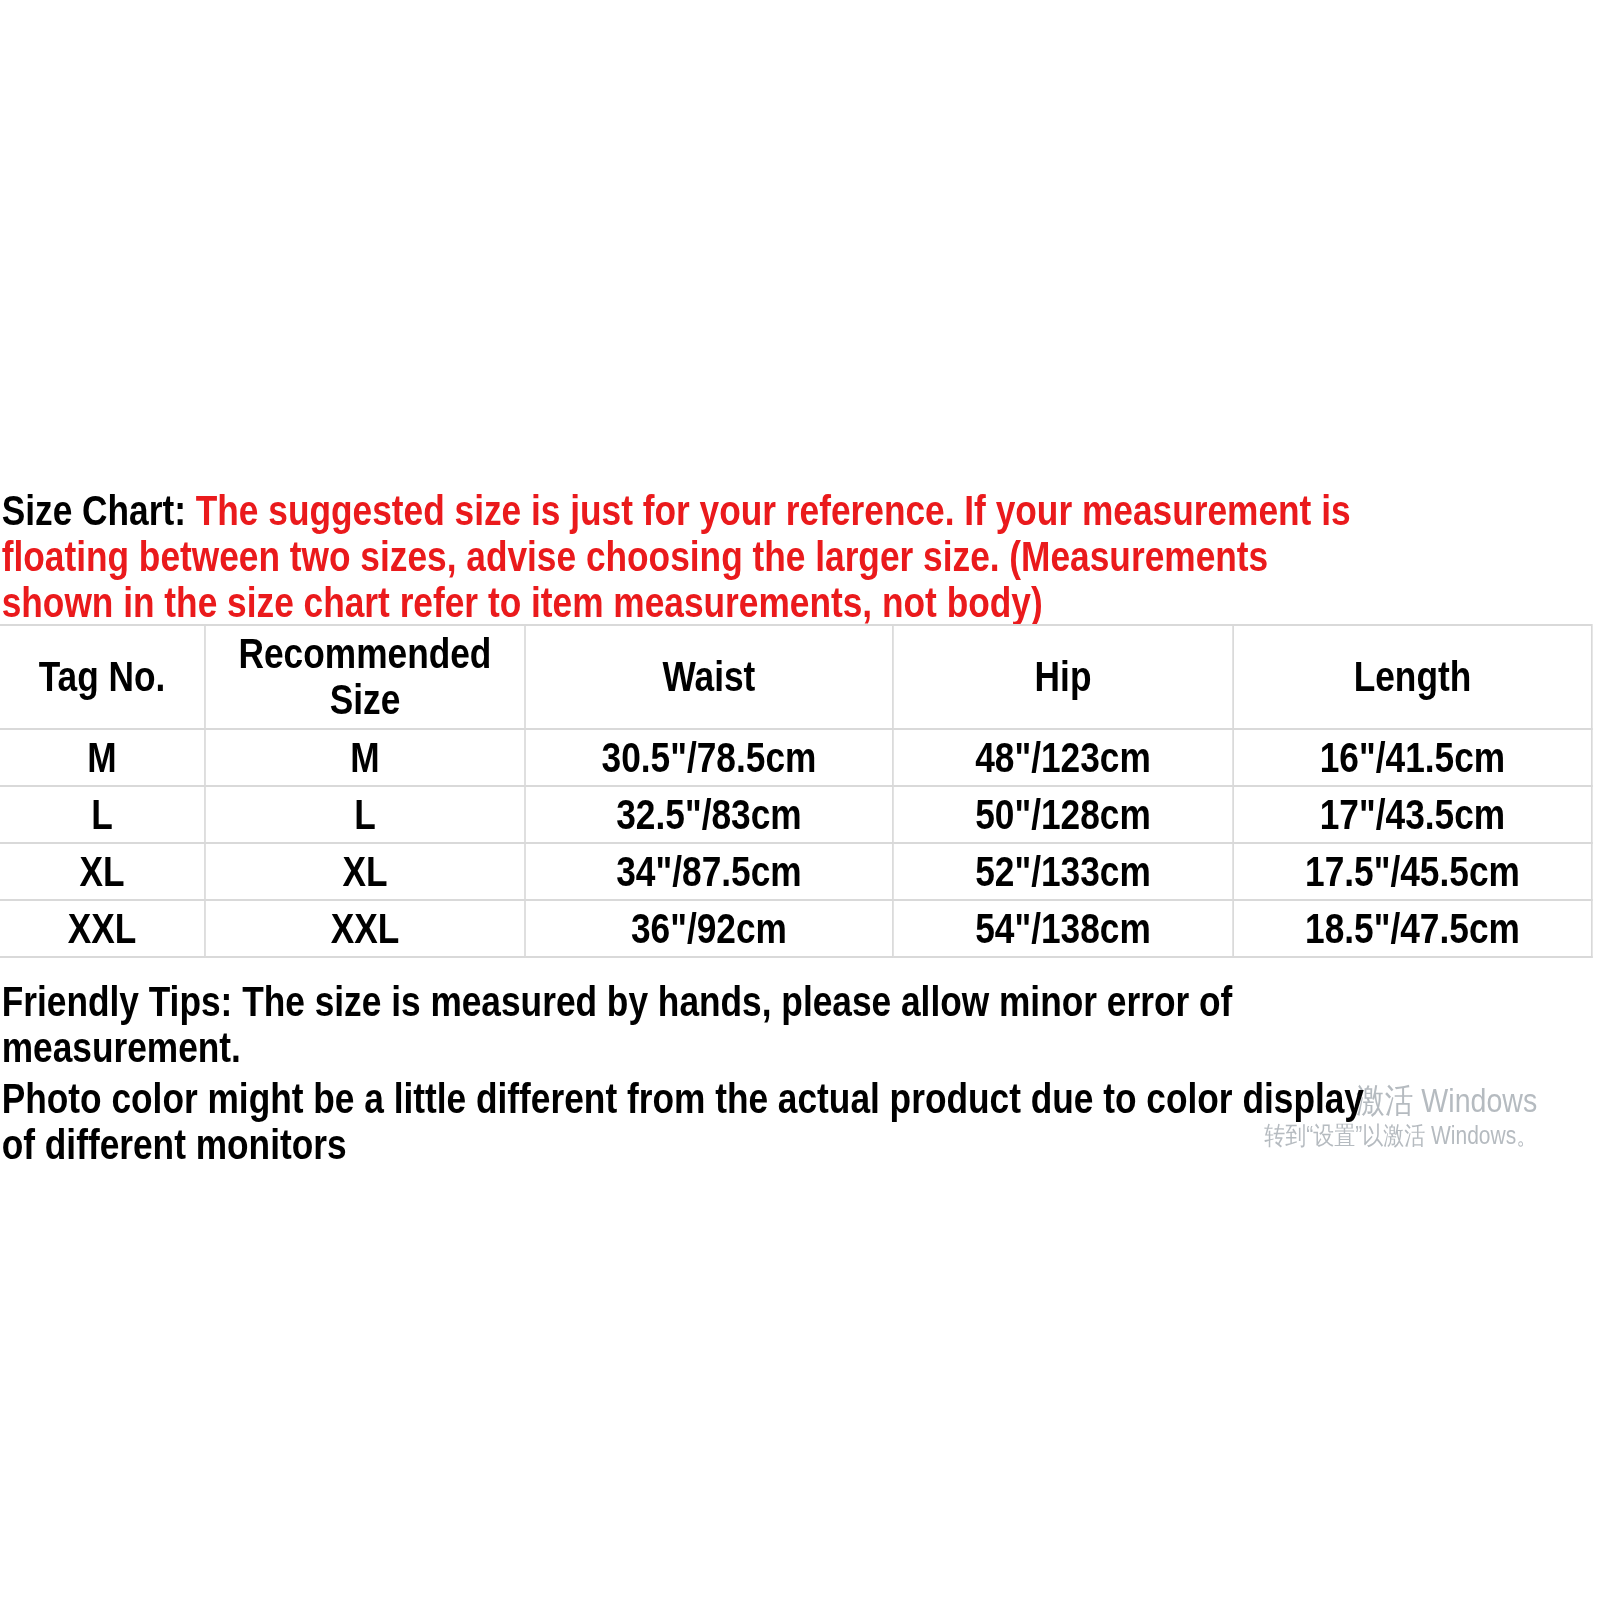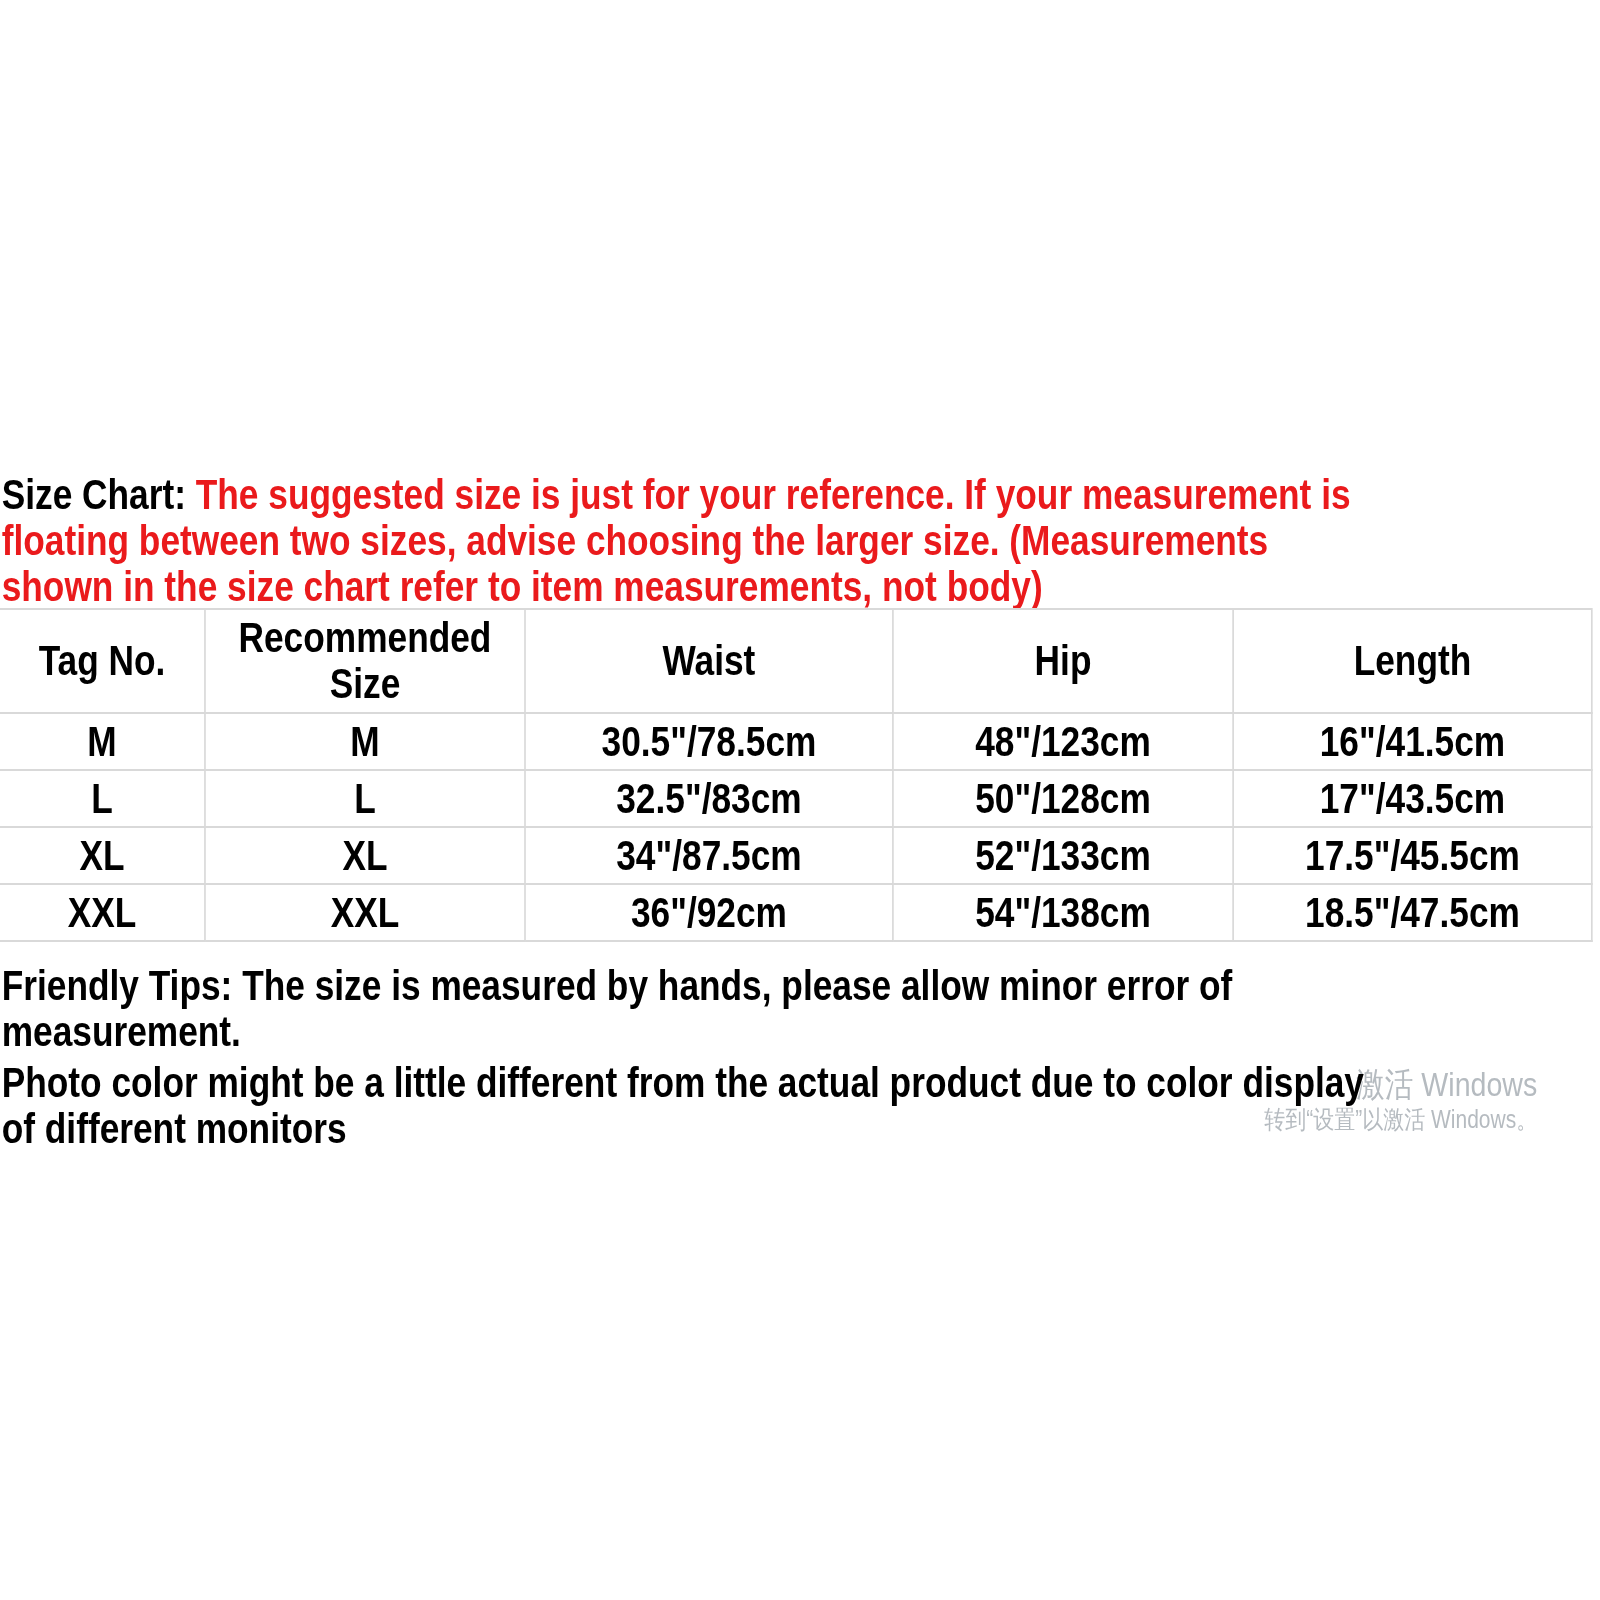--- a/index.html
+++ b/index.html
@@ -9,20 +9,21 @@
     font-family: "Liberation Sans", "DejaVu Sans", sans-serif;
     font-weight: 700;
     color: #000000;
     overflow: hidden;
   }
   .page {
     position: relative;
     width: 1600px; height: 1220px;
     background: #ffffff;
     overflow: hidden;
+    margin-top: 16px;
   }
   
   .content {
     position: absolute; top: 0; left: 0;
     width: 1905px; height: 1600px;
     transform: scaleX(0.84);
     transform-origin: 0 0;
   }
   .heading {
     position: absolute; top: 472px; left: 2px; width: 1900px;

